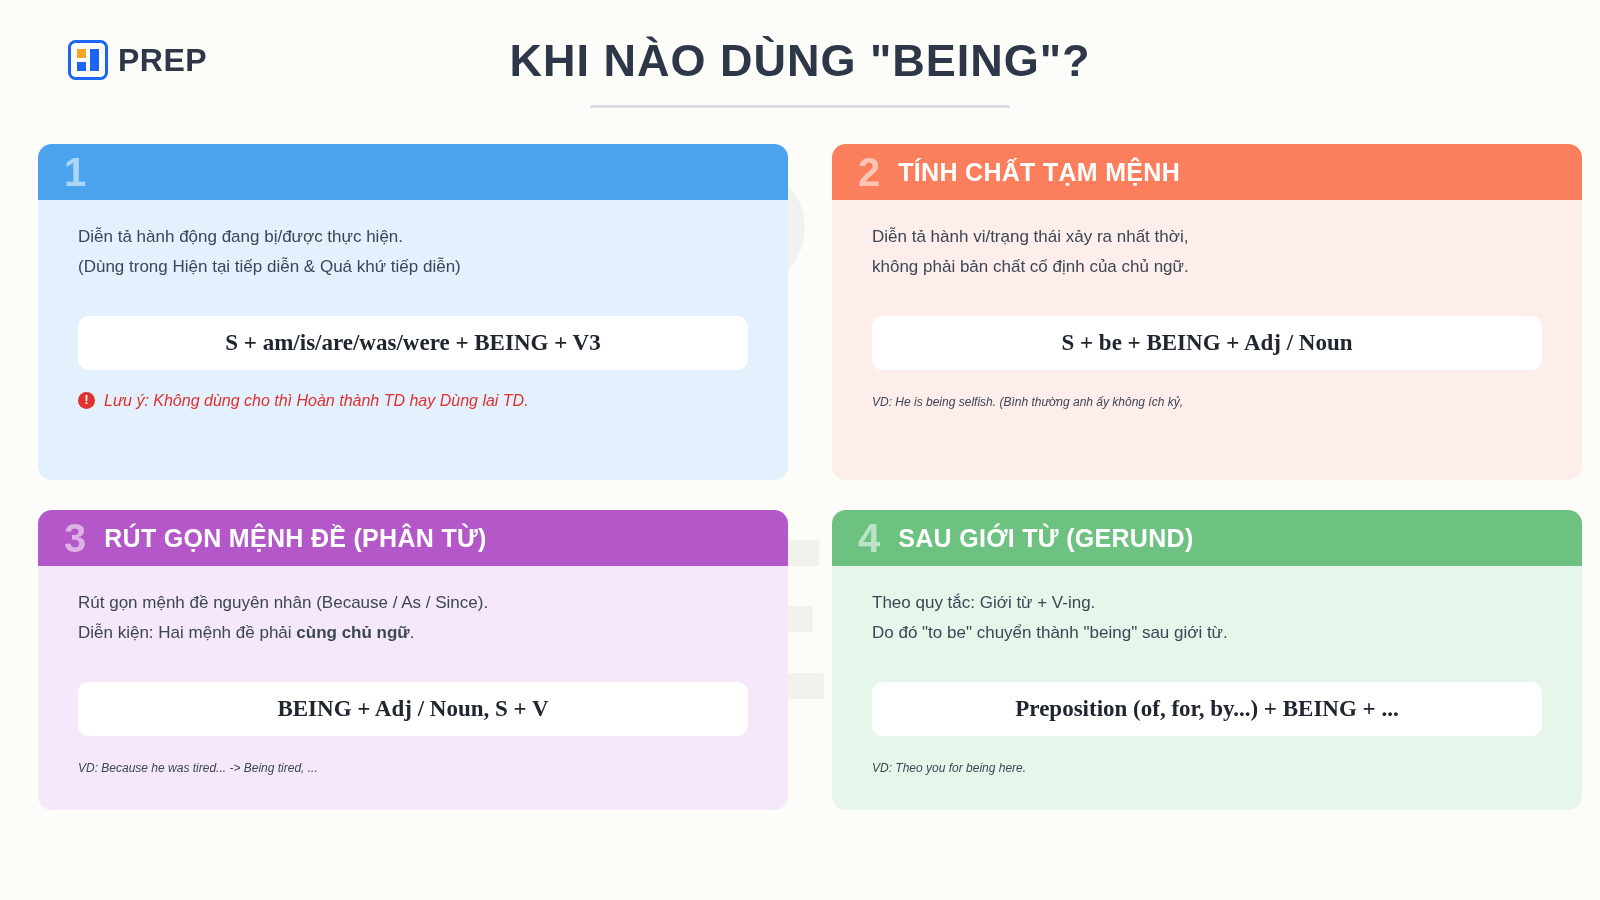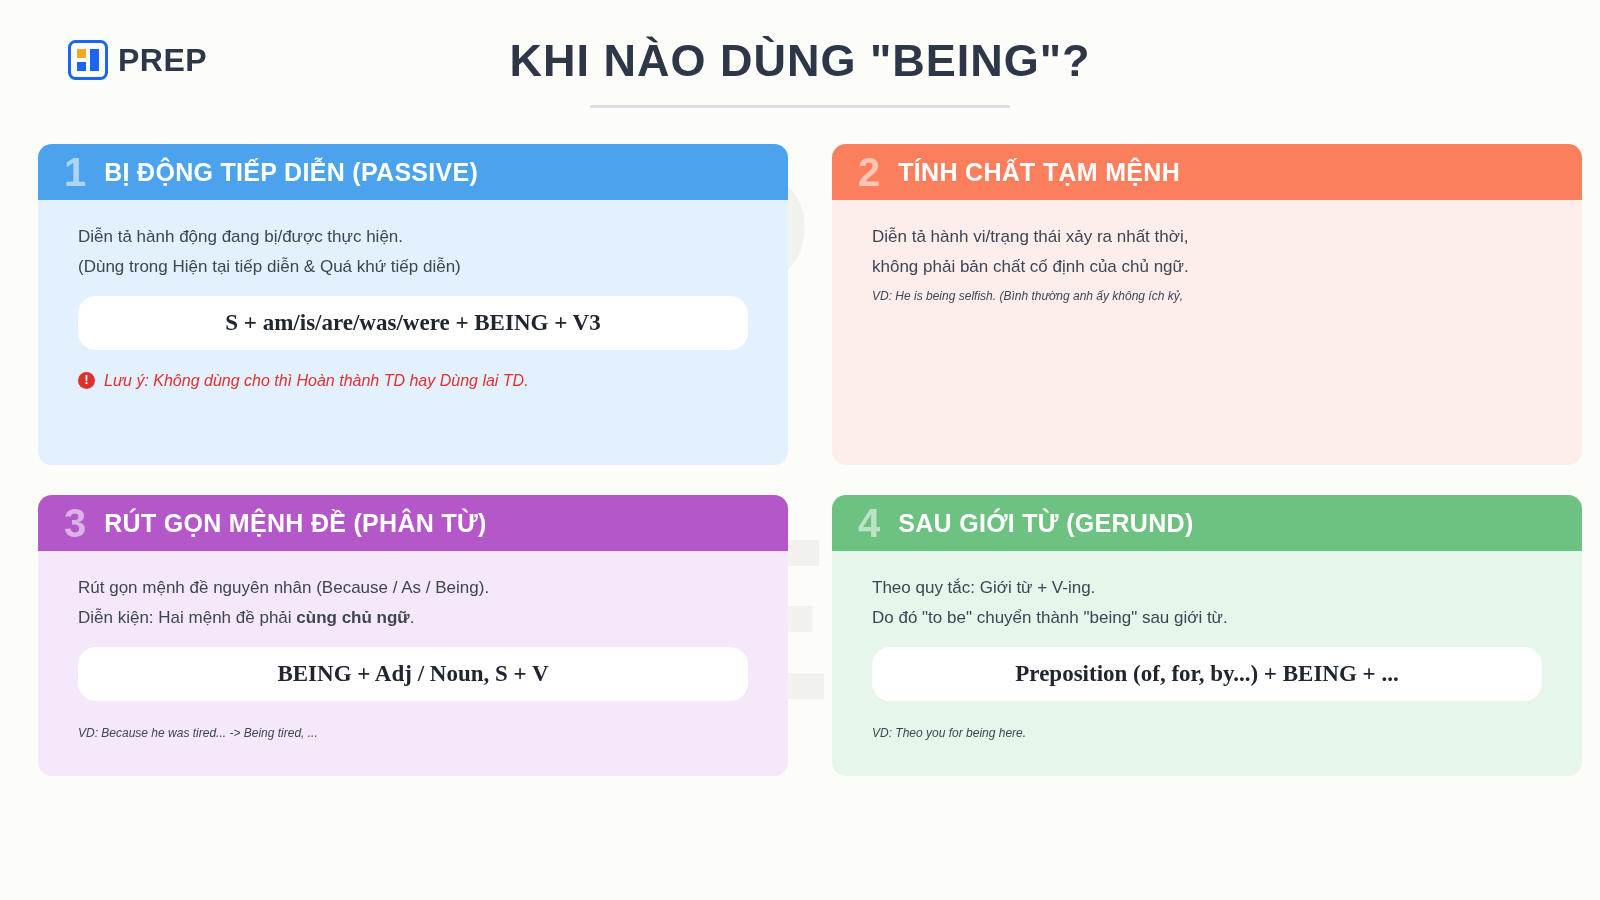--- a/index.html
+++ b/index.html
@@ -114,33 +114,33 @@
     color: rgba(255,255,255,0.55);
     line-height: 40px;
   }
   .card-title {
     font-size: 25px;
     font-weight: bold;
     color: #ffffff;
     letter-spacing: 0.3px;
   }
   .card-body {
-    padding: 22px 40px 13px 40px;
+    padding: 22px 40px 28px 40px;
   }
   .desc-line {
     font-size: 17px;
     line-height: 30px;
     color: #3c4655;
   }
   .desc-line b { font-weight: bold; }
 
   .formula {
-    margin: 14px 0 18px 0;
+    margin: 34px 0 18px 0;
     background: #ffffff;
-    border-radius: 18px;
+    border-radius: 11px;
     height: 54px;
     display: flex;
     align-items: center;
     justify-content: center;
     font-family: "Liberation Serif", serif;
     font-size: 23px;
     font-weight: bold;
     color: #20262f;
   }
 
@@ -214,52 +214,52 @@
   </div>
   <div class="main-title">KHI NÀO DÙNG "BEING"?</div>
   <div class="title-underline"></div>
 </div>
 
 <div class="grid">
 
   <div class="card c1">
     <div class="card-head">
       <span class="card-num">1</span>
-      <span class="card-title">BỊ ĐỘNG TIẾP DIỄN (PASSIVE)</span>
     </div>
     <div class="card-body">
       <div class="desc-line">Diễn tả hành động đang bị/được thực hiện.</div>
       <div class="desc-line">(Dùng trong Hiện tại tiếp diễn &amp; Quá khứ tiếp diễn)</div>
       <div class="formula">S + am/is/are/was/were + BEING + V3</div>
       <div class="note">
         <span class="note-icon">!</span>
         <span>Lưu ý: Không dùng cho thì Hoàn thành TD hay Dùng lai TD.</span>
       </div>
     </div>
   </div>
 
   <div class="card c2">
     <div class="card-head">
       <span class="card-num">2</span>
       <span class="card-title">TÍNH CHẤT TẠM MỆNH</span>
     </div>
     <div class="card-body">
       <div class="desc-line">Diễn tả hành vi/trạng thái xảy ra nhất thời,</div>
       <div class="desc-line">không phải bản chất cố định của chủ ngữ.</div>
+      <div class="formula">S + be + BEING + Adj / Noun</div>
       <div class="example">VD: He is being selfish. (Bình thường anh ấy không ích kỷ,</div>
     </div>
   </div>
 
   <div class="card c3">
     <div class="card-head">
       <span class="card-num">3</span>
       <span class="card-title">RÚT GỌN MỆNH ĐỀ (PHÂN TỪ)</span>
     </div>
     <div class="card-body">
-      <div class="desc-line">Rút gọn mệnh đề nguyên nhân (Because / As / Being).</div>
+      <div class="desc-line">Rút gọn mệnh đề nguyên nhân (Because / As / Since).</div>
       <div class="desc-line"><span>Diễn kiện: Hai mệnh đề phải </span><b>cùng chủ ngữ</b><span>.</span></div>
       <div class="formula">BEING + Adj / Noun, S + V</div>
       <div class="example">VD: Because he was tired... -&gt; Being tired, ...</div>
     </div>
   </div>
 
   <div class="card c4">
     <div class="card-head">
       <span class="card-num">4</span>
       <span class="card-title">SAU GIỚI TỪ (GERUND)</span>

